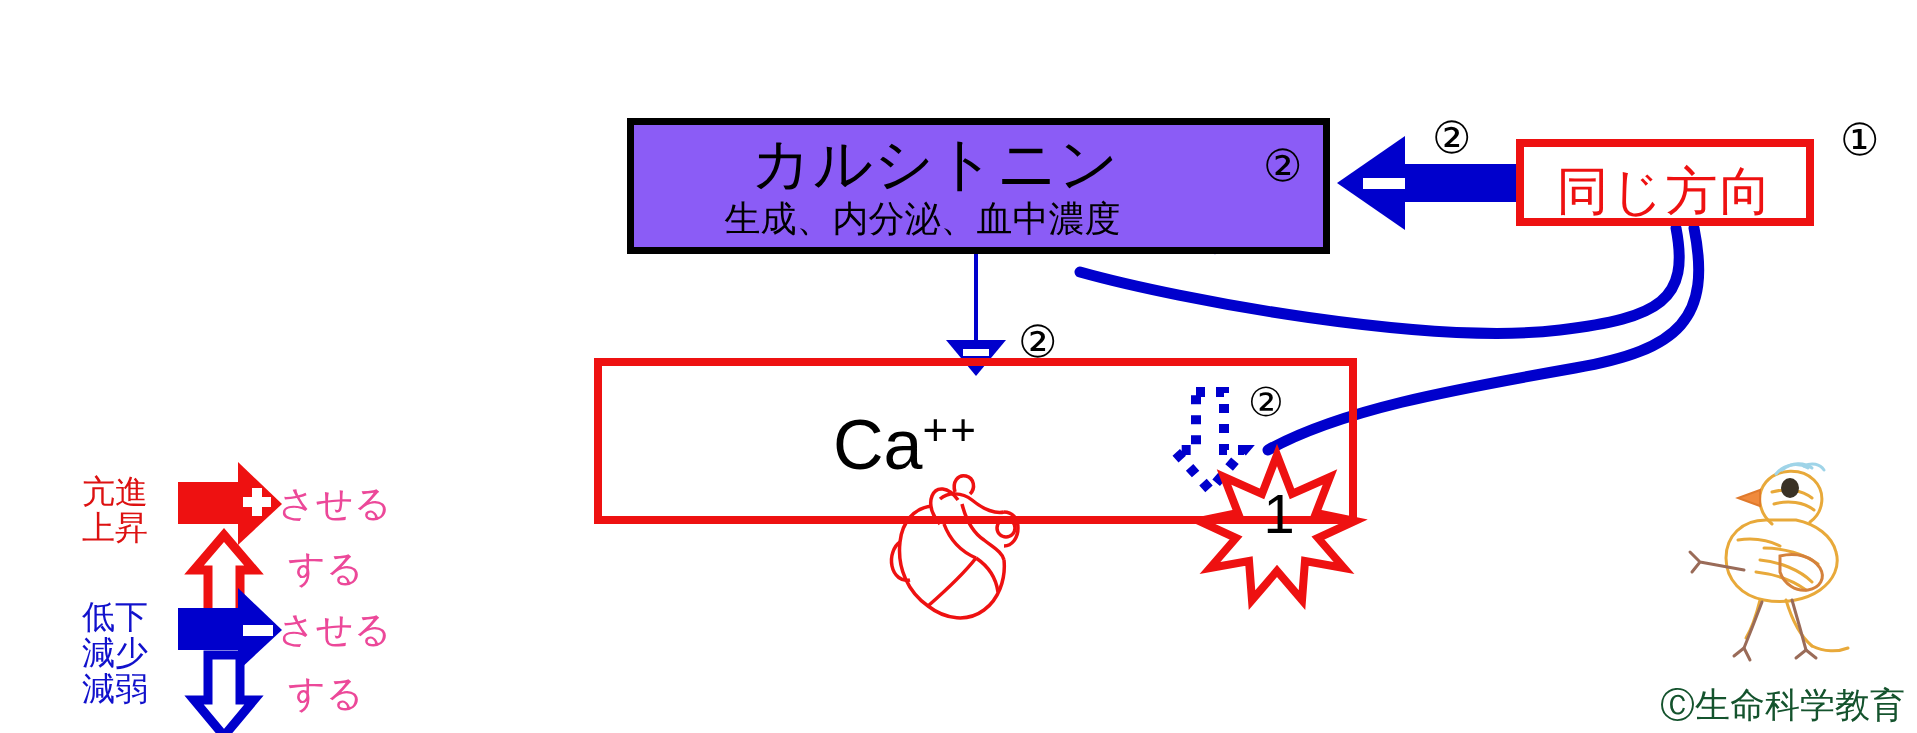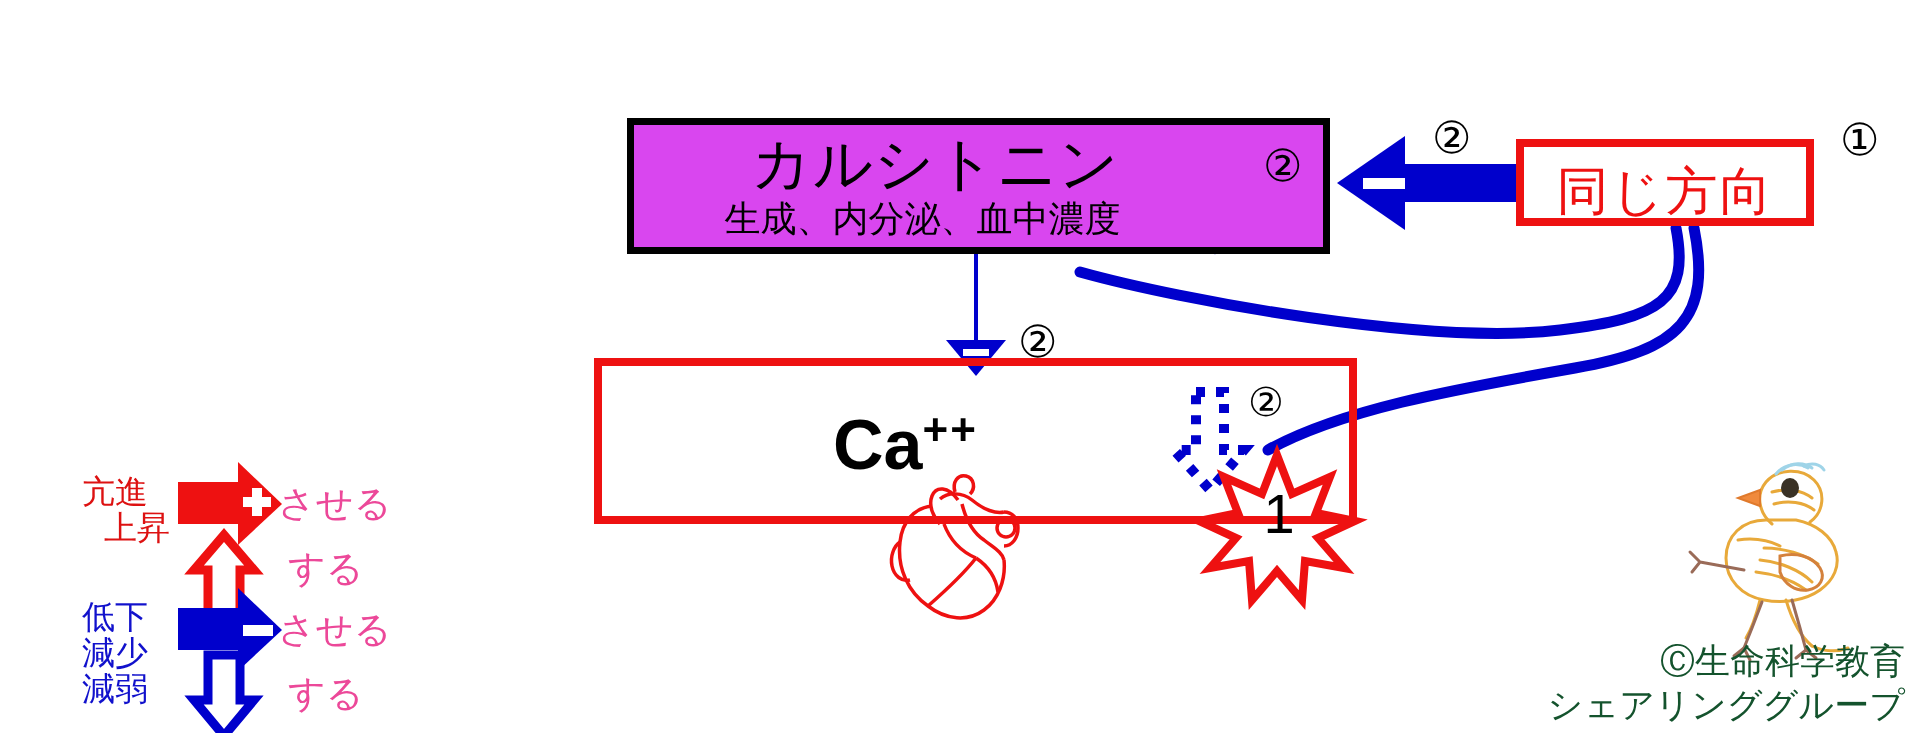--- a/index.html
+++ b/index.html
@@ -3,30 +3,30 @@
 <meta charset="utf-8">
 <style>
   html,body{margin:0;padding:0;background:#fff;}
   body{width:1917px;height:733px;position:relative;overflow:hidden;
        font-family:"Liberation Sans","DejaVu Sans",sans-serif;}
   .stage{position:absolute;left:0;top:0;width:1917px;height:733px;}
   svg.layer{position:absolute;left:0;top:0;width:1917px;height:733px;overflow:visible;}
   .abs{position:absolute;}
   
   #calcitonin-box{left:627px;top:118px;width:703px;height:136px;
-     border:7px solid #000;box-sizing:border-box;background:#d946ef;}
+     border:7px solid #000;box-sizing:border-box;background:#8b5cf6;}
   #calcitonin-title{position:absolute;left:0;right:0;top:8px;text-align:center;
      font-size:59px;line-height:62px;color:#000;letter-spacing:1px;padding-right:86px;}
   #calcitonin-sub{position:absolute;left:0;right:0;top:74px;text-align:center;
      font-size:36px;line-height:40px;color:#000;padding-right:112px;}
   
   #ca-box{left:594px;top:358px;width:763px;height:166px;
      border:8px solid #ee1111;box-sizing:border-box;background:transparent;}
   #ca-label{position:absolute;left:0;right:0;top:28px;text-align:center;
-     font-size:70px;line-height:72px;color:#000;padding-right:140px;font-weight:bold;}
+     font-size:70px;line-height:72px;color:#000;padding-right:140px;}
   #ca-label sup{font-size:44px;vertical-align:super;letter-spacing:2px;}
   
   #samedir-box{left:1516px;top:139px;width:298px;height:87px;
      border:8px solid #ee1111;box-sizing:border-box;background:#fff;
      display:flex;align-items:flex-end;justify-content:center;}
   #samedir-label{font-size:52px;line-height:54px;color:#ee1111;letter-spacing:2px;}
   
   .circnum{font-size:44px;line-height:44px;color:#000;}
   .circnum.small{font-size:40px;line-height:40px;}
   
@@ -175,31 +175,30 @@
       <span>Ca</span><sup>++</sup>
     </div>
   </div>
   <div class="abs circnum small" style="left:1248px;top:382px;">②</div>
   <div class="abs" style="left:1262px;top:486px;width:34px;text-align:center;
        font-size:56px;line-height:56px;color:#000;">1</div>
 
   <div class="abs" id="legend">
 
     <div class="abs leg-txt leg-red" style="left:60px;top:0px;width:110px;">亢進</div>
-    <div class="abs leg-txt leg-red" style="left:60px;top:36px;width:110px;text-align:right;">上昇</div>
+    <div class="abs leg-txt leg-red" style="left:60px;top:36px;width:110px;">上昇</div>
 
     <div class="abs leg-res" style="left:278px;top:10px;">させる</div>
     <div class="abs leg-res" style="left:288px;top:75px;">する</div>
 
     <div class="abs leg-txt leg-blue" style="left:60px;top:125px;width:110px;text-align:center;">低下</div>
     <div class="abs leg-txt leg-blue" style="left:60px;top:161px;width:110px;">減少</div>
     <div class="abs leg-txt leg-blue" style="left:60px;top:197px;width:110px;">減弱</div>
 
     <div class="abs leg-res" style="left:278px;top:136px;">させる</div>
     <div class="abs leg-res" style="left:288px;top:200px;">する</div>
   </div>
 
   <div class="abs" id="footer">
     <div>Ⓒ生命科学教育</div>
-    <div>シェアリンググループ</div>
   </div>
 
 </div>
 
 </body></html>

